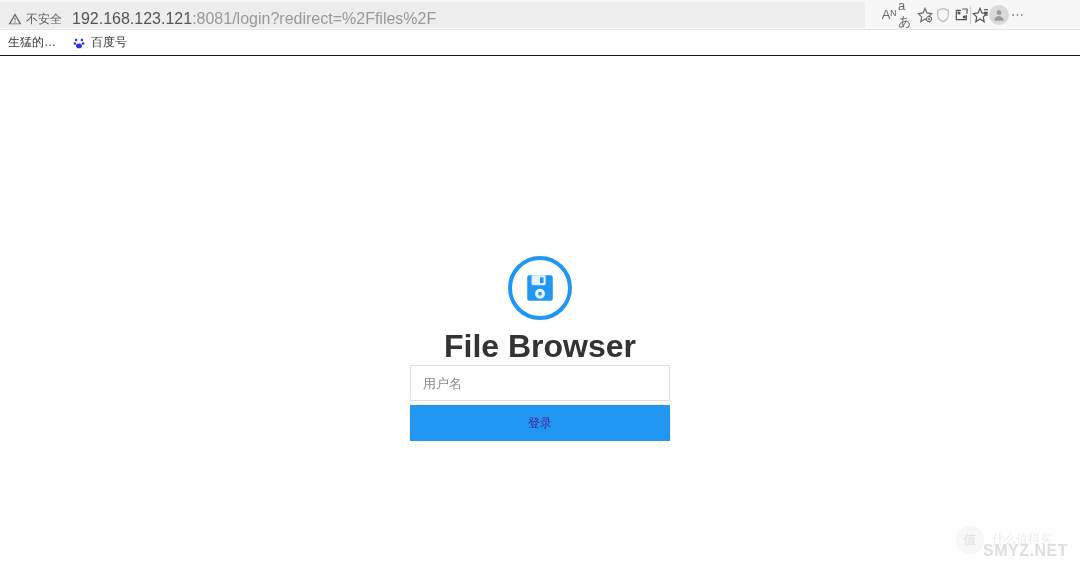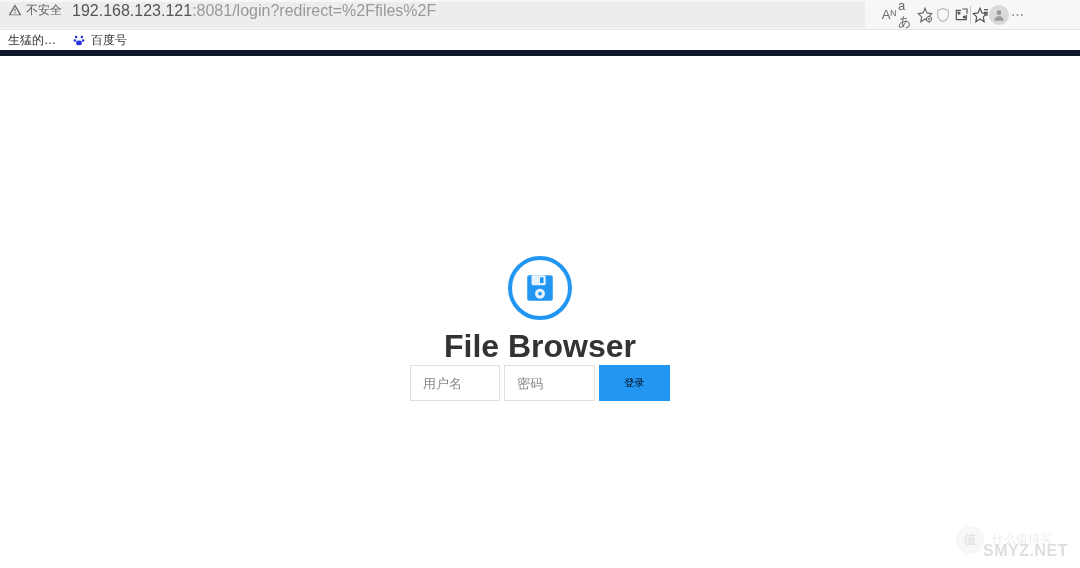--- a/index.html
+++ b/index.html
@@ -22,21 +22,21 @@
       align-items: center;
       padding: 0 5px 0 0;
       border-bottom: 1px solid #e5e5e5;
     }
     .url-box {
       flex: 1;
       height: 26px;
       background: #ededed;
       margin: 2px 5px 2px 0;
       display: flex;
-      align-items: flex-start;
+      align-items: flex-end;
       padding: 0 8px;
       max-width: 865px;
     }
     .security-badge {
       display: flex;
       align-items: center;
       gap: 4px;
       font-size: 12px;
       color: #5f5f5f;
       margin-right: 10px;
@@ -70,21 +70,21 @@
     }
     .bookmarks-bar {
       height: 26px;
       background: #ffffff;
       display: flex;
       align-items: center;
       padding: 0 8px;
       gap: 16px;
       font-size: 12px;
       color: #333;
-      border-bottom: 6px solid #0f172a;
+      border-bottom: 1px solid #0f172a;
     }
     .bookmark-item {
       display: flex;
       align-items: center;
       gap: 5px;
     }
     .baidu-paw {
       width: 14px;
       height: 14px;
       display: inline-flex;
@@ -109,43 +109,43 @@
       background: #fff;
     }
     .app-title {
       font-size: 32px;
       font-weight: 700;
       color: #333333;
     }
     .login-form {
       width: 260px;
       display: flex;
-      flex-direction: row;
+      flex-direction: column;
       gap: 4px;
     }
     .form-input {
       width: 100%;
       height: 36px;
       border: 1px solid #e0e0e0;
       padding: 0 12px;
       font-size: 13px;
       color: #333;
       outline: none;
       background: #fff;
     }
     .form-input::placeholder {
       color: #888;
     }
     .login-button {
       width: 100%;
       height: 36px;
       background: #2196f3;
-      color: #000000;
+      color: #4c1d95;
       border: none;
-      font-size: 10px;
+      font-size: 12px;
       cursor: pointer;
     }
     .watermark {
       position: absolute;
       bottom: 8px;
       right: 12px;
       font-size: 16px;
       font-weight: 600;
       color: rgba(160,160,160,0.35);
       letter-spacing: 0.5px;
@@ -267,20 +267,19 @@
       <rect x="3" y="3" width="18" height="18" rx="1.5" fill="#2196f3"></rect>
       <rect x="6" y="3" width="10" height="7" rx="1" fill="#e3f2fd"></rect>
       <rect x="12" y="4.5" width="2.5" height="4" fill="#2196f3"></rect>
       <circle cx="12" cy="16" r="3.5" fill="#e3f2fd"></circle>
       <circle cx="12" cy="16" r="1.3" fill="#2196f3"></circle>
     </svg>
   </div>
   <h1 class="app-title">File Browser</h1>
   <div class="login-form">
     <input type="text" class="form-input" placeholder="用户名" style="">
-    <input type="password" class="form-input" placeholder="密码" style="">
     <button class="login-button">登录</button>
   </div>
 </div>
 
 <div class="watermark-zhi">值</div>
 <div class="watermark-text2">什么值得买</div>
 <div class="watermark">SMYZ.NET</div>
 
 </body></html>

